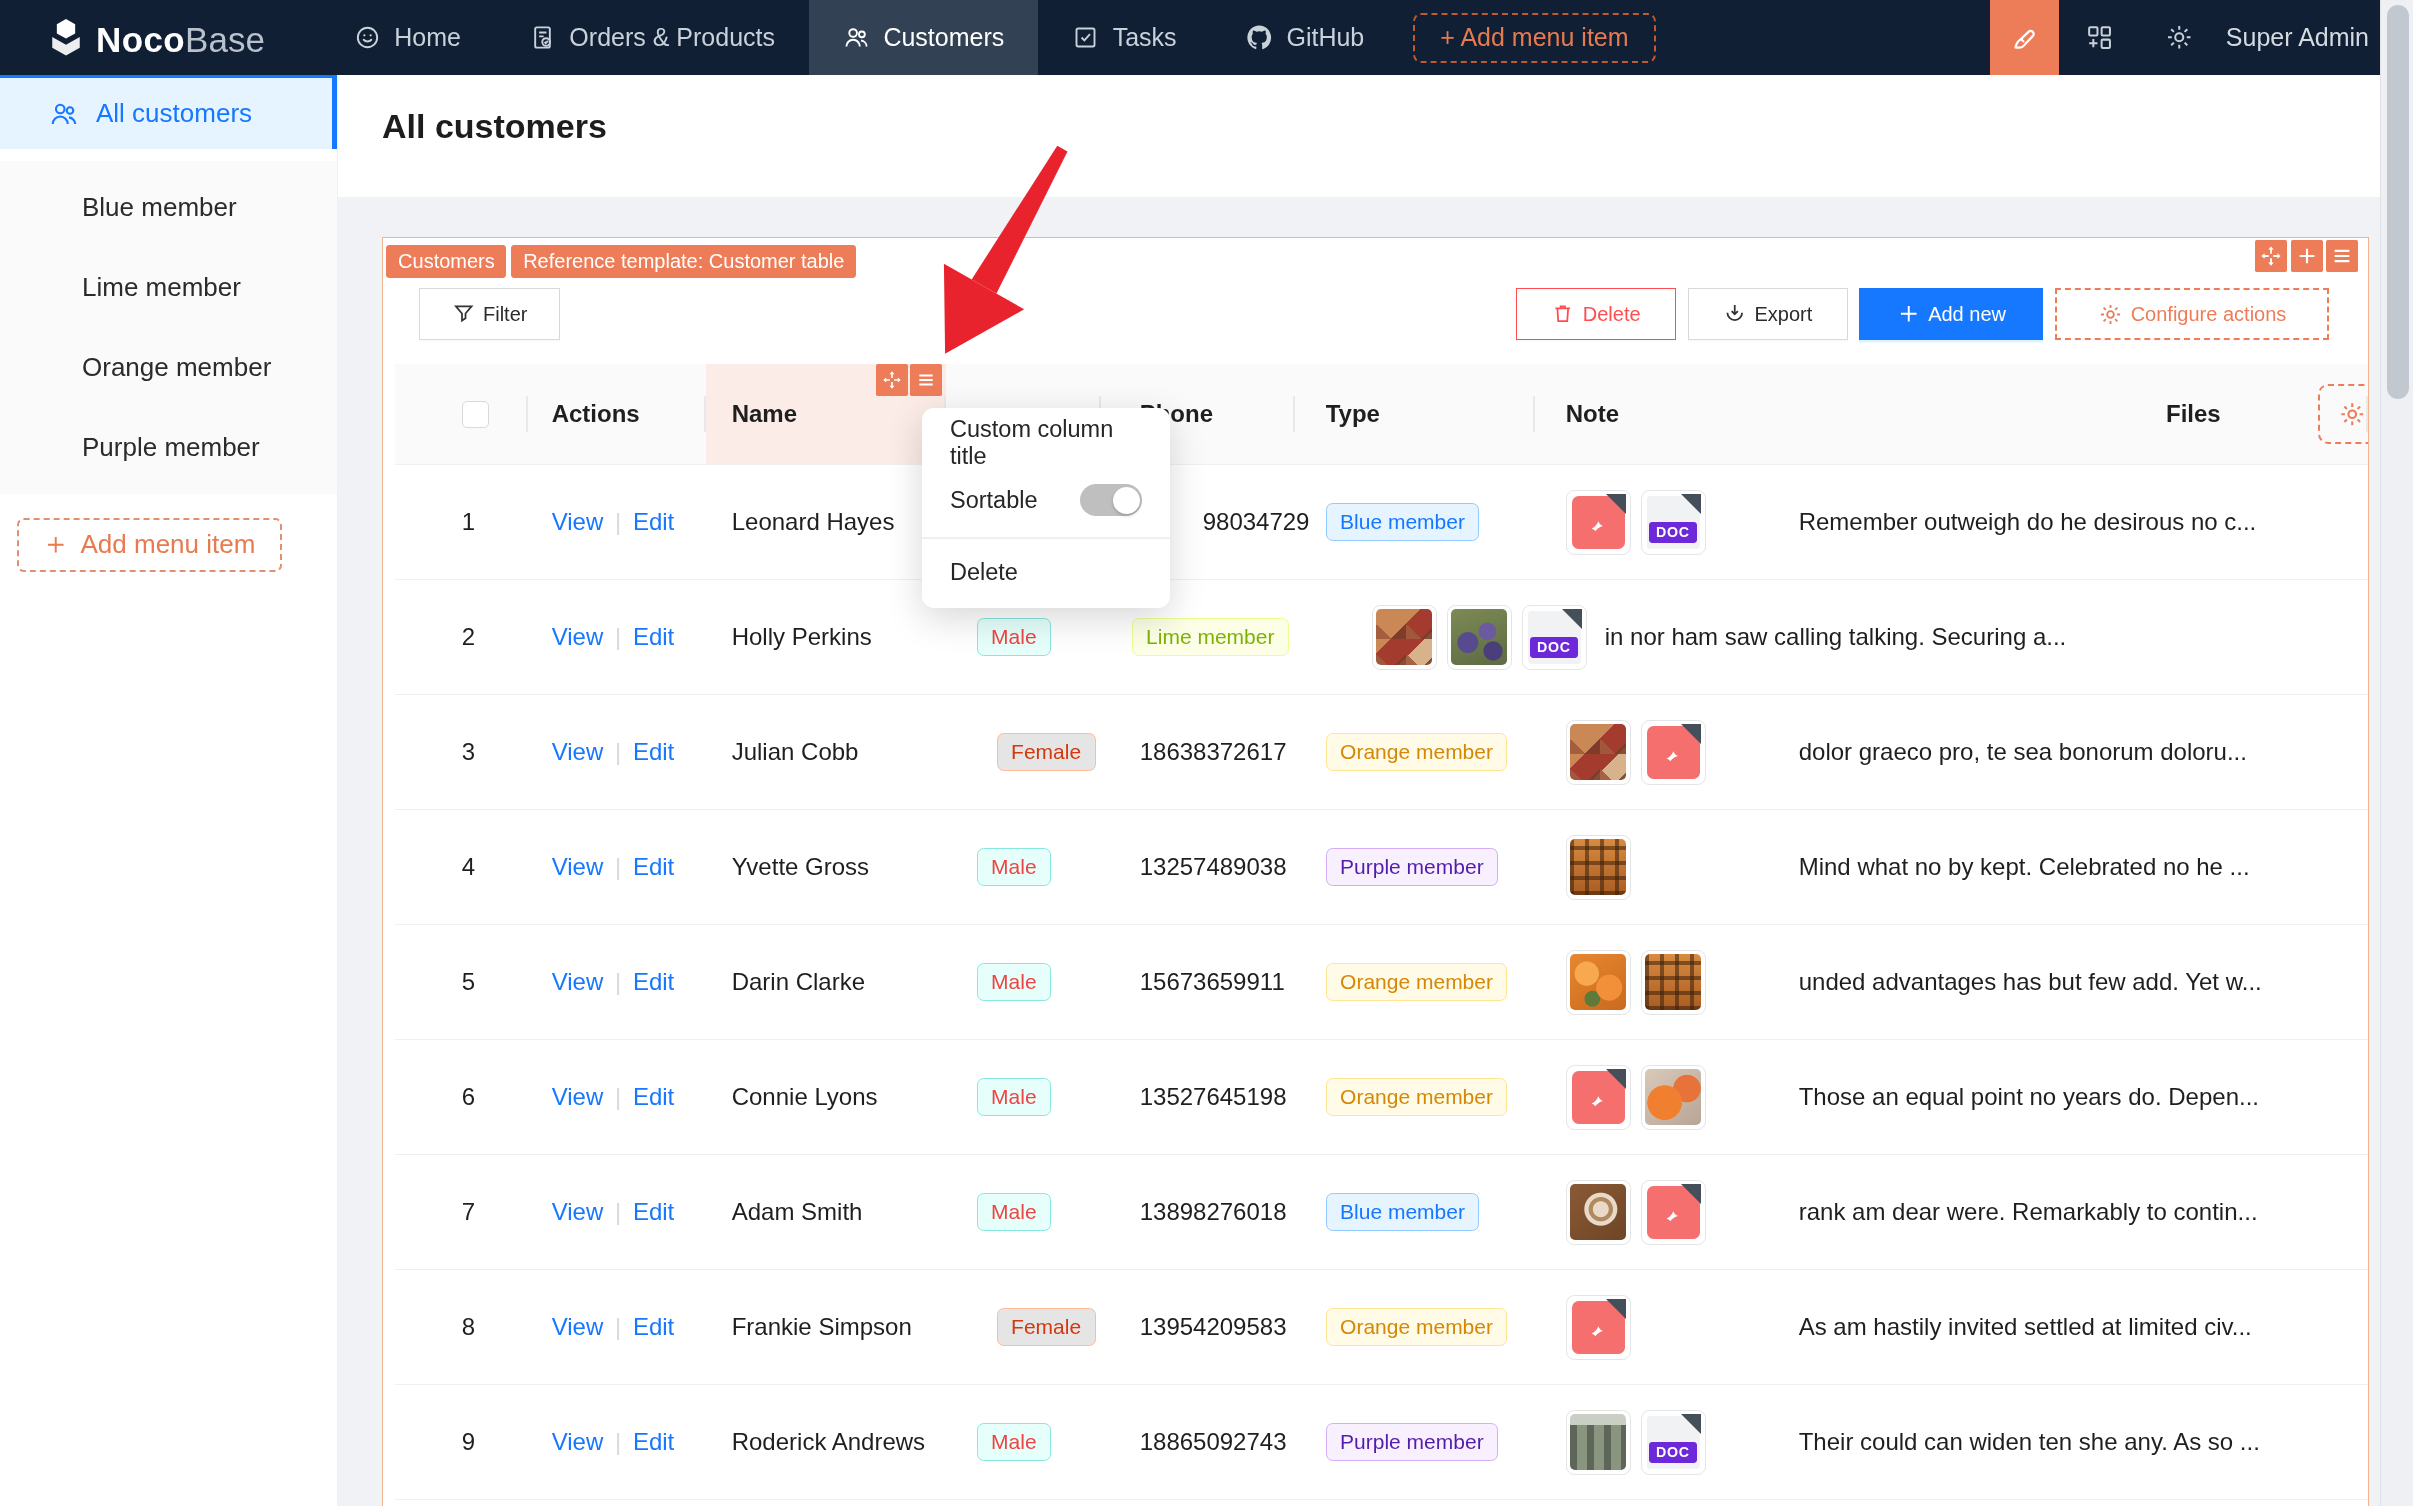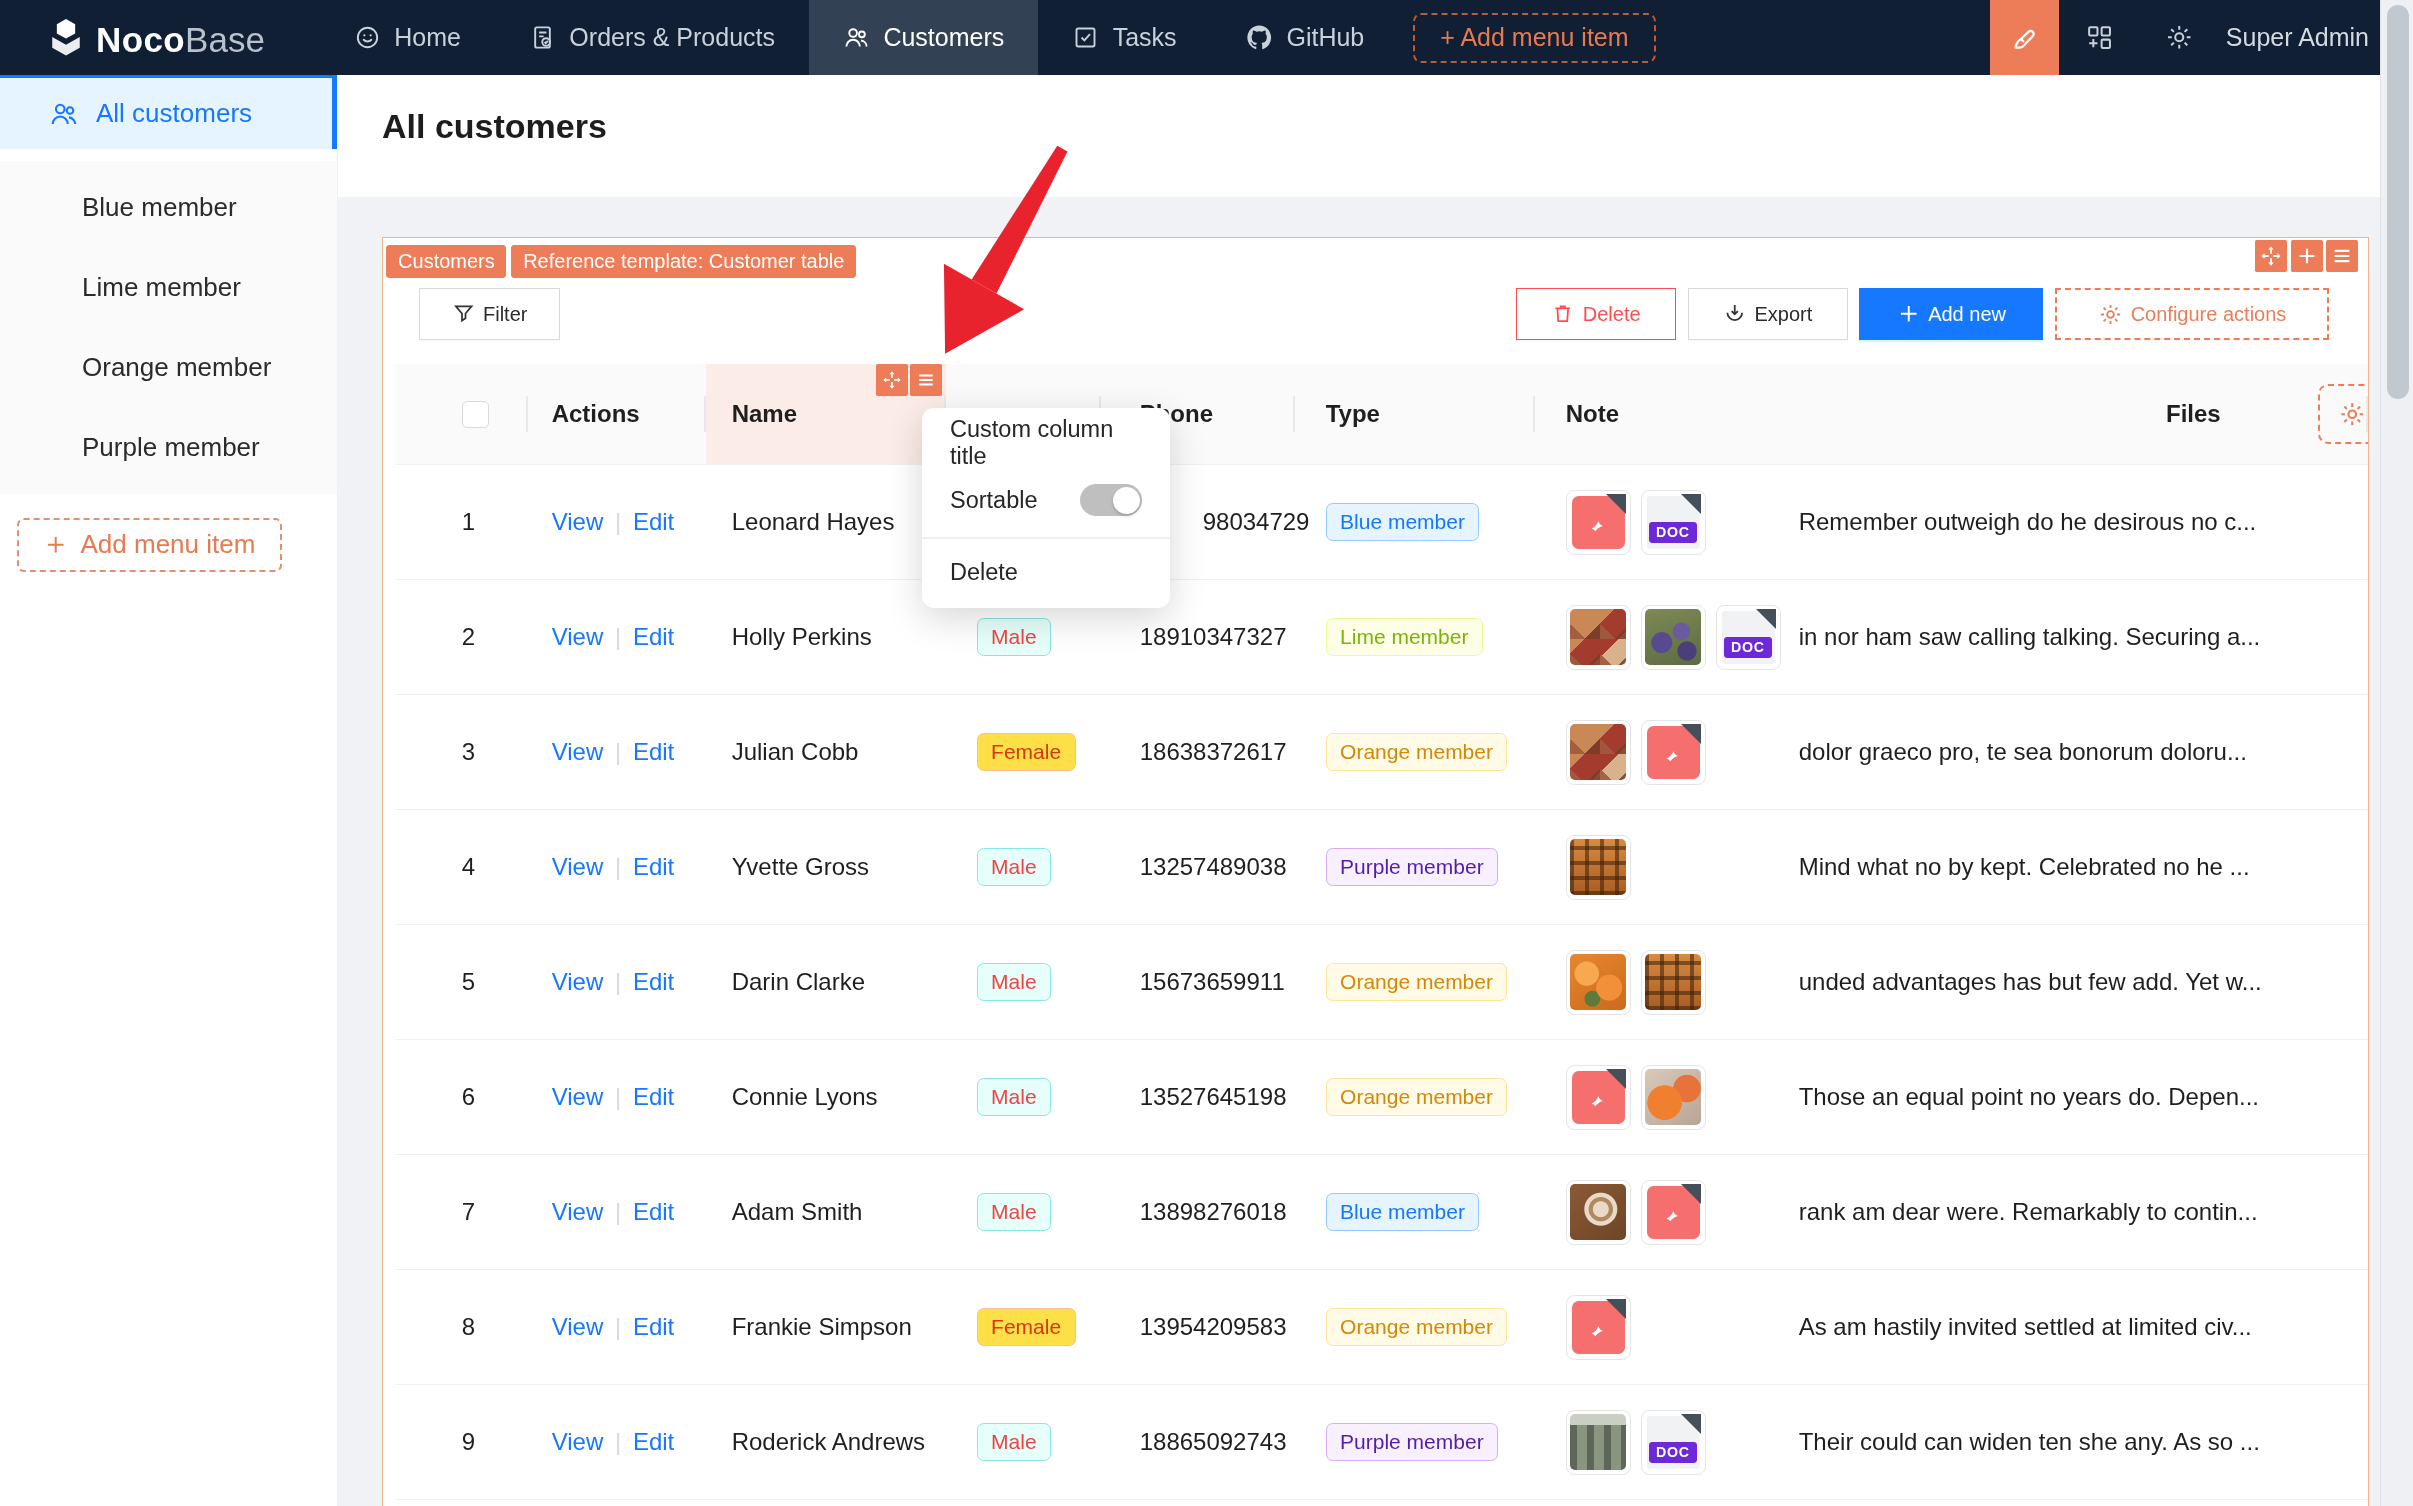--- a/index.html
+++ b/index.html
@@ -88,21 +88,21 @@
   .trow { display:flex; height:115px; border-bottom:1.7px solid #f0f0f0; font-size:24px;
     color:#1f1f1f; background:#fff; }
   .td { display:flex; align-items:center; }
   .td a { color:#1677ff; }
   .sep { color:#d9d9d9; margin:0 11.7px; }
   .peek { padding-left:102px; }
 
   .tag { display:inline-block; padding:3.4px 13.4px; font-size:21px; line-height:1.35;
     border-radius:6.7px; border:1.7px solid; white-space:nowrap; }
   .tag-cyan   { background:#e6fffb; border-color:#87e8de; color:#ef4444; }
-  .tag-volcano{ background:#fde047; border-color:#ffbb96; color:#d4380d; }
+  .tag-volcano{ background:#e5e5e5; border-color:#ffbb96; color:#d4380d;margin-left:20px; }
   .tag-blue   { background:#e6f4ff; border-color:#91caff; color:#1677ff; }
   .tag-lime   { background:#fcffe6; border-color:#eaff8f; color:#7cb305; }
   .tag-gold   { background:#fffbe6; border-color:#ffe58f; color:#d48806; }
   .tag-purple { background:#f9f0ff; border-color:#d3adf7; color:#531dab; }
 
   
   .fbox { width:65px; height:65px; border:1.7px solid #e4e4e4; border-radius:8.4px; margin-right:10px;
     position:relative; overflow:hidden; background:#fff; flex:none; cursor:pointer; }
   .pdf-bg { position:absolute; inset:5px; background:#f66f6f; border-radius:6.7px; }
   .pdf-glyph { position:absolute; left:50%; top:50%; transform:translate(-50%,-50%); }
@@ -451,21 +451,20 @@
             <div class="td w-idx">2</div>
             <div class="td w-act">
                 <a>View</a>
                 <span class="sep">|</span>
                 <a>Edit</a>
               </div>
             <div class="td w-name">Holly Perkins</div>
             <div class="td w-gen">
                 <span class="tag tag-cyan">Male</span>
               </div>
-            <div class="td w-ph">18910347327</div>
             <div class="td w-type">
                 <span class="tag tag-lime">Lime member</span>
               </div>
             <div class="td w-files">
               <div class="fbox">
                   <div class="thumb thumb-collage"></div>
                 </div>
               <div class="fbox">
                   <div class="thumb thumb-grapes"></div>
                 </div>

